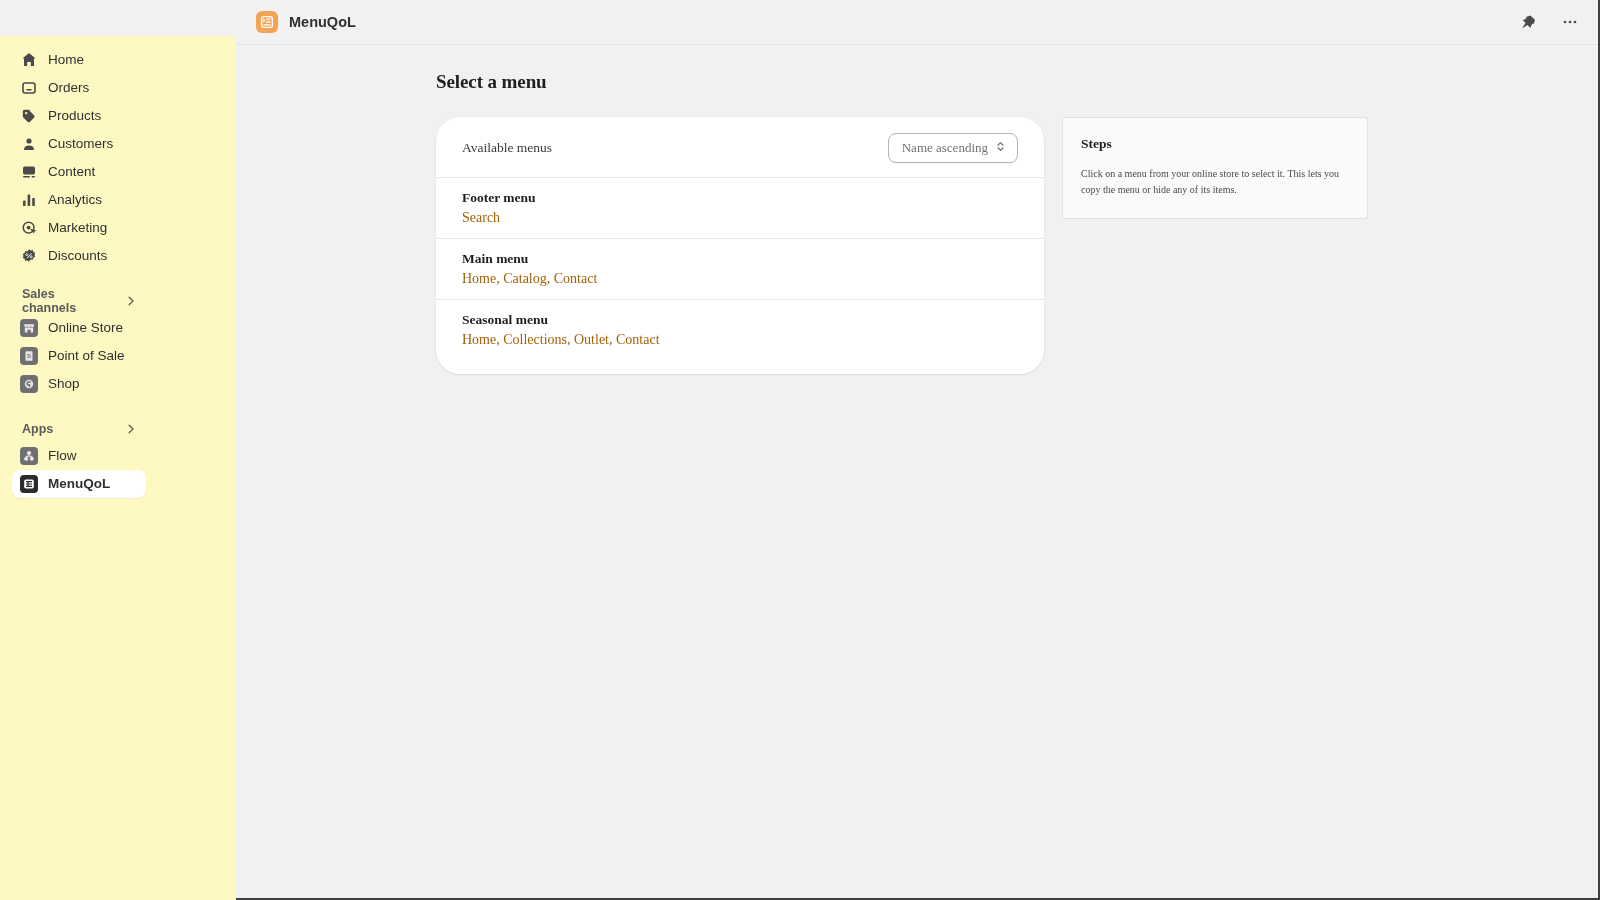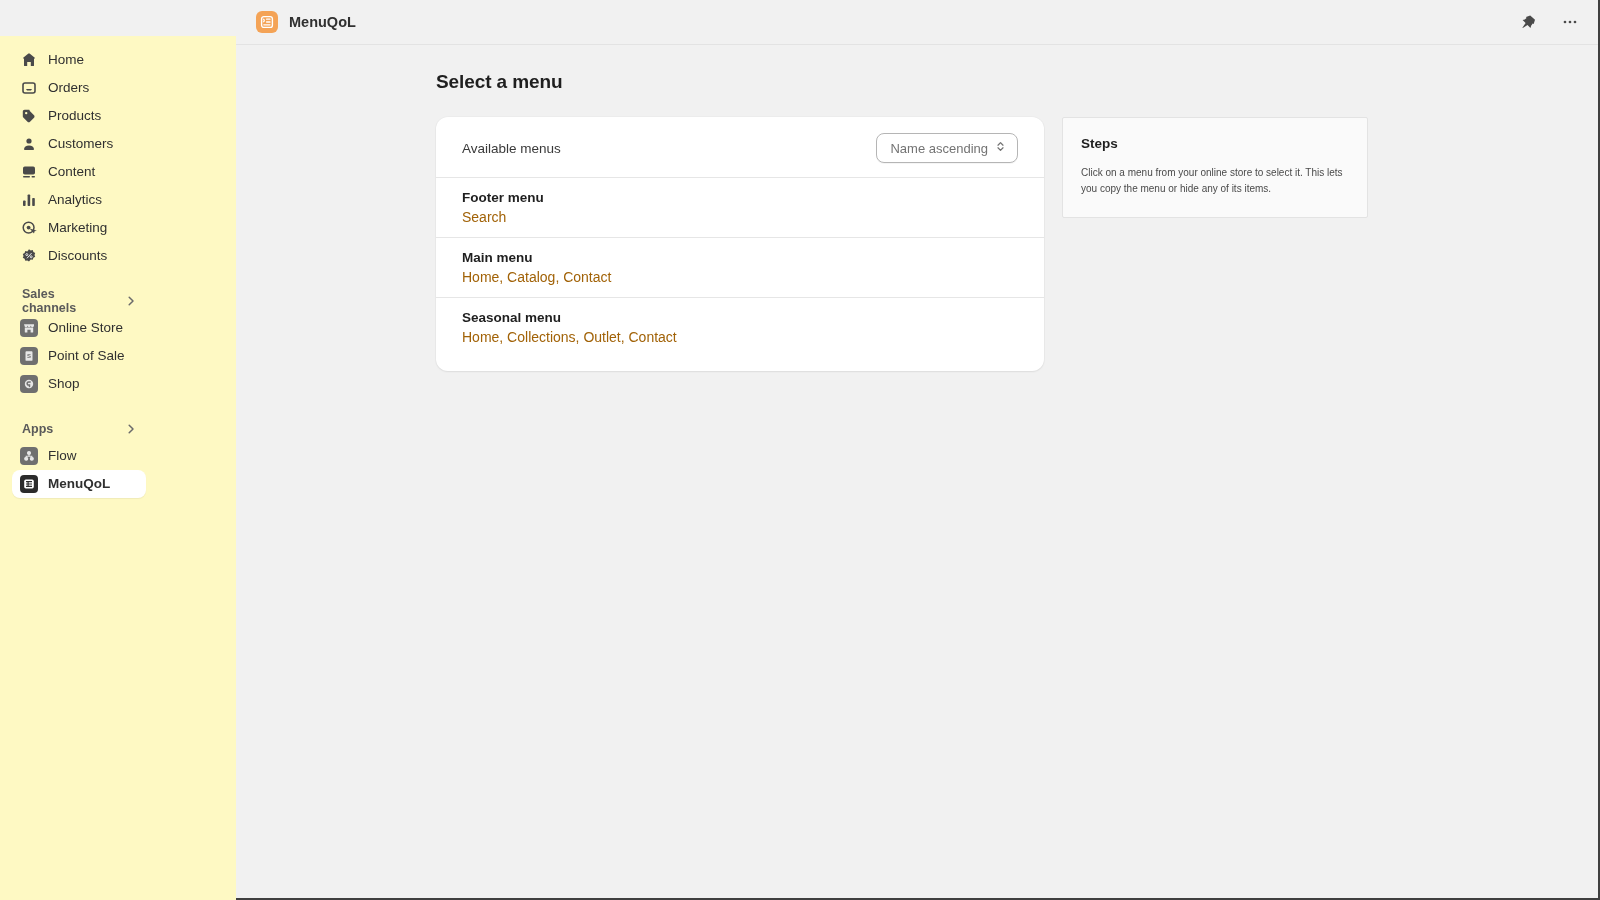--- a/index.html
+++ b/index.html
@@ -144,20 +144,21 @@
     width: 24px; height: 24px;
     display: flex; align-items: center; justify-content: center;
     border-radius: 6px;
     cursor: pointer;
   }
 
   .content {
     flex: 1 1 auto;
     overflow: hidden;
     padding: 26px 0 0 0;
+    font-family: Liberation Serif, serif;
   }
 
   .page-title {
     font-size: 19px;
     font-weight: 700;
     color: #1f1f1f;
     margin: 0 0 24px 200px;
     letter-spacing: -0.1px;
   }
 
@@ -165,21 +166,21 @@
     display: flex;
     gap: 18px;
     margin-left: 200px;
     align-items: flex-start;
   }
 
   
   .card {
     width: 608px;
     background: #ffffff;
-    border-radius: 12px;
+    border-radius: 24px;
     box-shadow: 0 1px 2px rgba(0,0,0,.07), 0 0 0 1px rgba(0,0,0,.02);
     overflow: hidden;
   }
 
   .card-head {
     display: flex;
     align-items: center;
     justify-content: space-between;
     padding: 16px 26px 14px 26px;
   }

